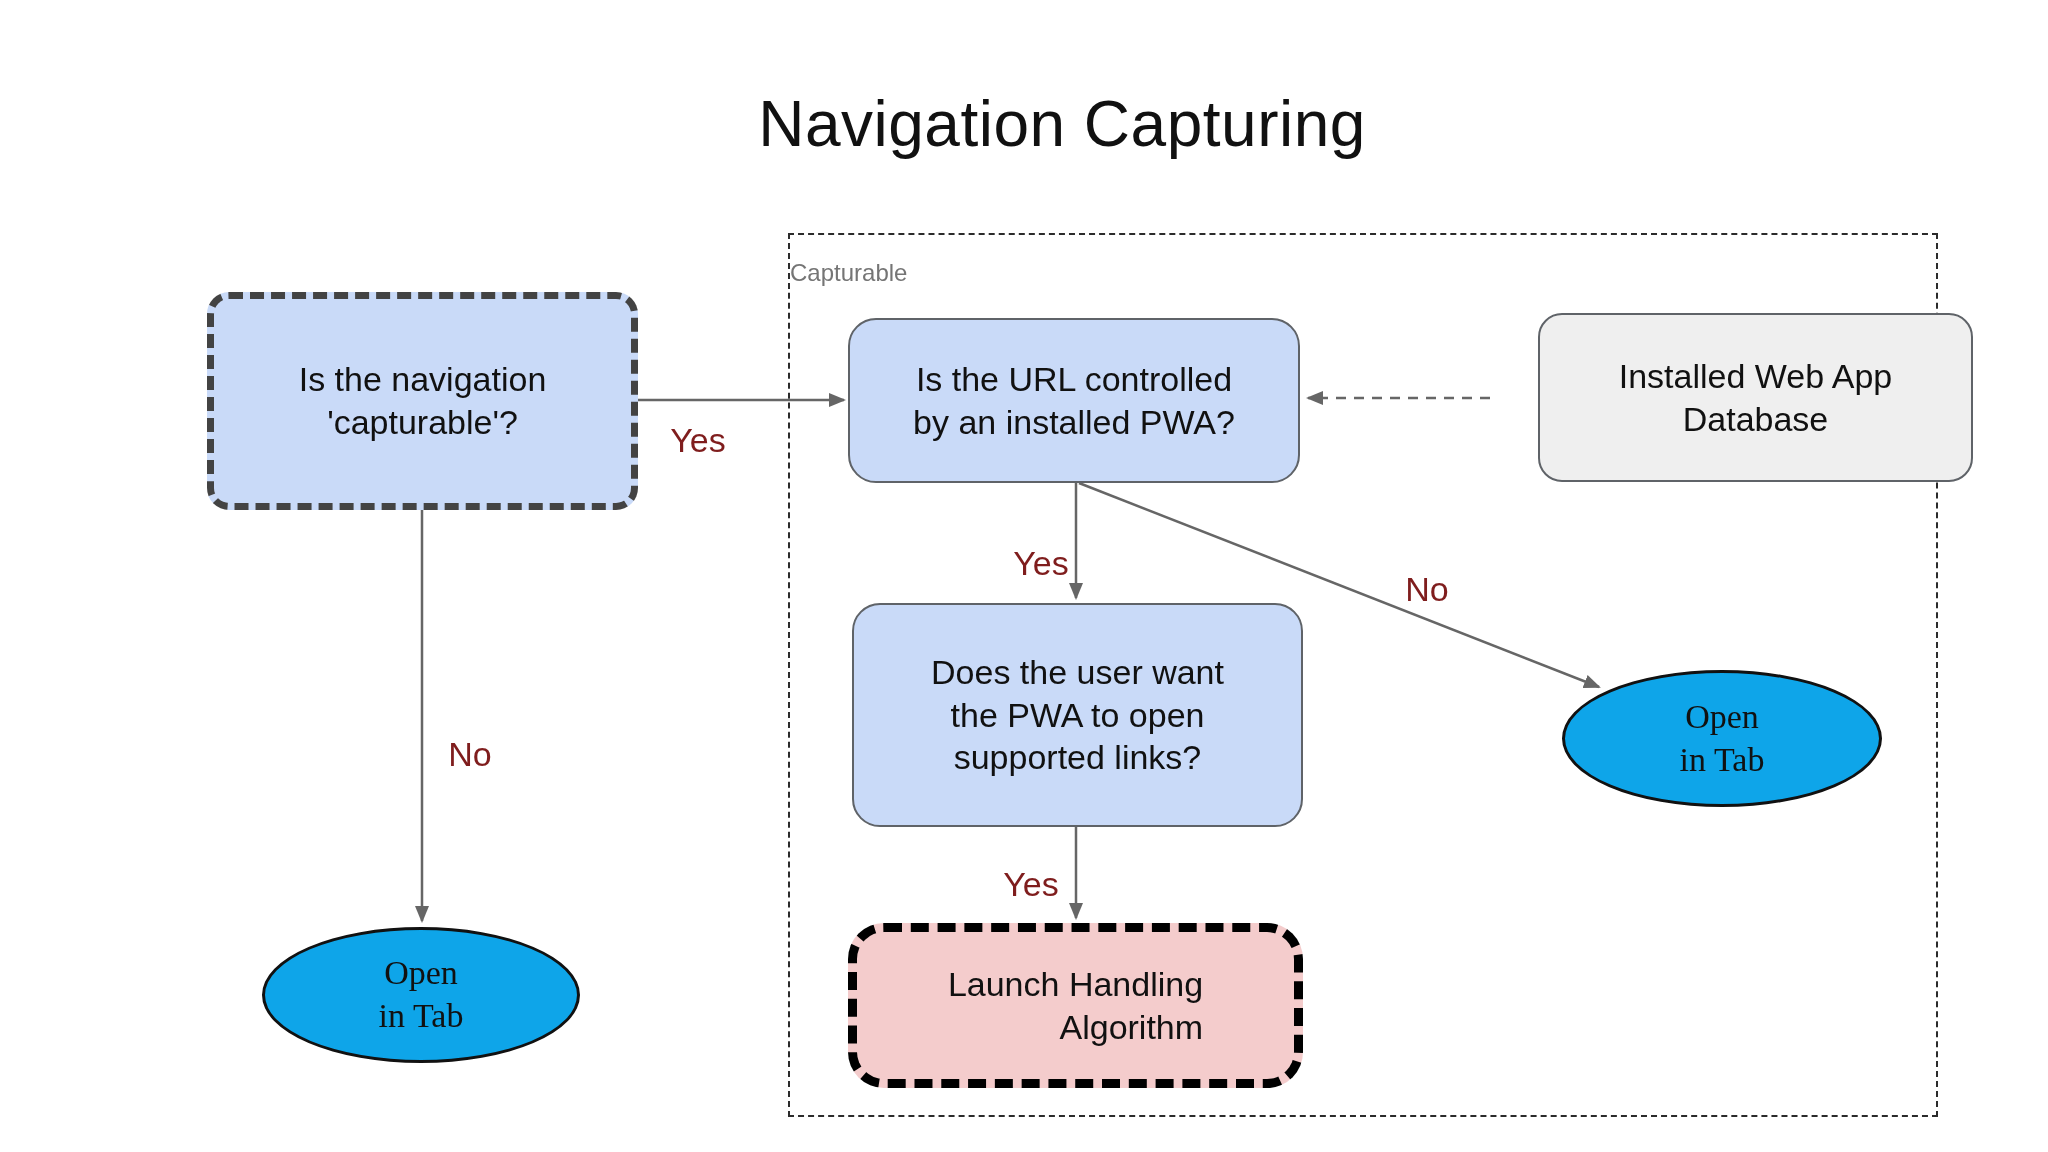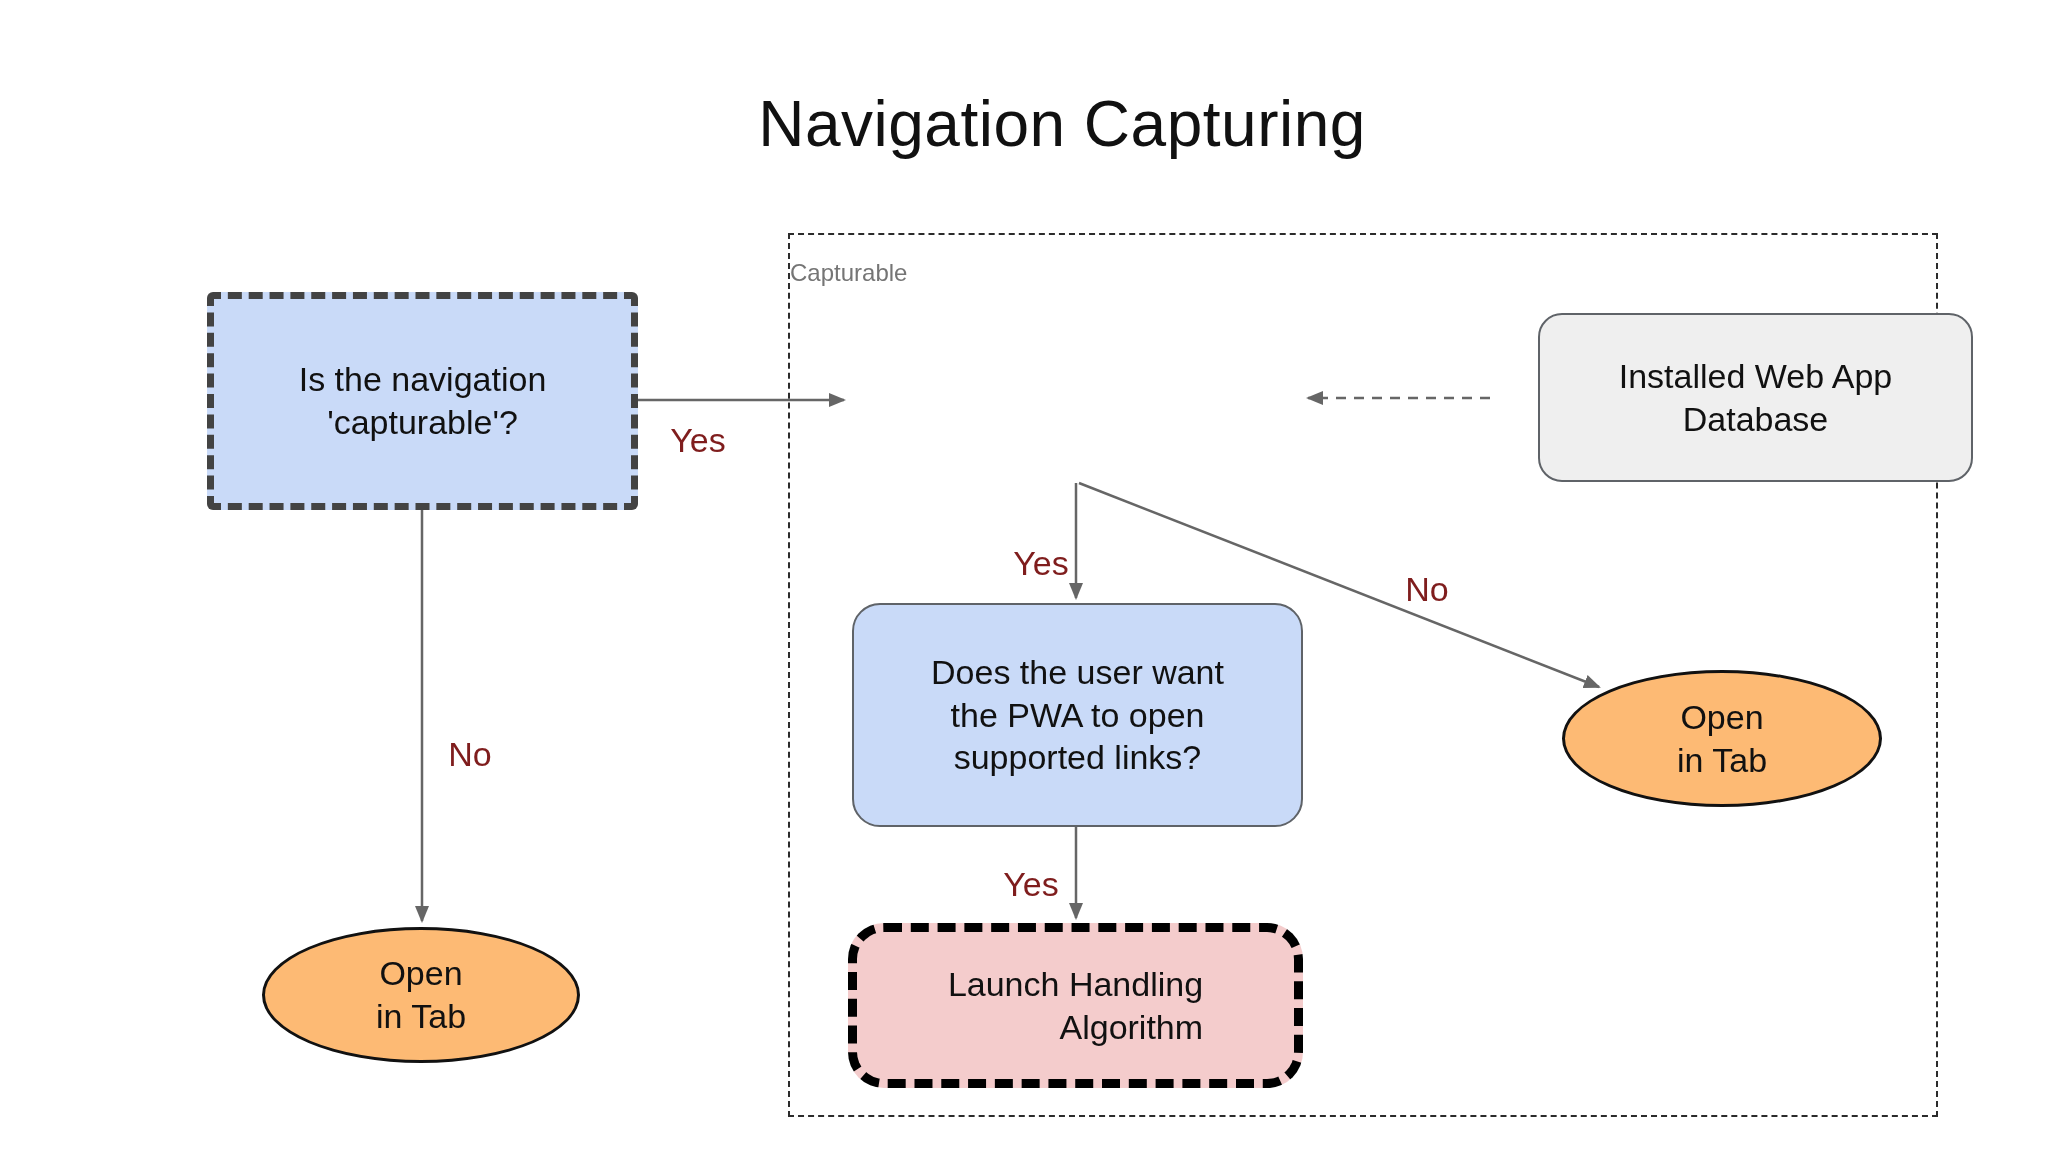--- a/index.html
+++ b/index.html
@@ -60,26 +60,26 @@
     box-sizing: border-box;
     z-index: 2;
     color: #111111;
     font-size: 34px;
     line-height: 1.26;
     white-space: pre-line;
   }
   .fill-blue  { background: #c9daf8; }
   .fill-gray  { background: #efefef; }
   .fill-red   { background: #f4cccc; }
-  .fill-green { background: #fdba74; }
+  .fill-green { background: #0ea5e9; font-family: Liberation Serif, serif; }
 
   .node-capturable-q {
     left: 207px; top: 292px; width: 431px; height: 218px;
     border: 7px dashed #434343;
-    border-radius: 6px;
+    border-radius: 22px;
   }
   .node-url-q {
     left: 848px; top: 318px; width: 452px; height: 165px;
     border: 2px solid #5f6368;
     border-radius: 28px;
   }
   .node-db {
     left: 1490px; top: 313px; width: 435px; height: 169px;
     border: 2px solid #5f6368;
     border-radius: 24px;
@@ -140,20 +140,24 @@
     <line x1="1079" y1="483" x2="1599" y2="687" stroke="#666666" stroke-width="2.5" marker-end="url(#ah)"></line>
     <line x1="1076" y1="815" x2="1076" y2="918" stroke="#666666" stroke-width="2.5" marker-end="url(#ah)"></line>
     <line x1="1490" y1="398" x2="1308" y2="398" stroke="#666666" stroke-width="2.5" stroke-dasharray="10 8" marker-end="url(#ah)"></line>
   </svg>
 
   <div class="node node-capturable-q fill-blue">
     <span>Is the navigation
 'capturable'?</span>
   </div>
 
+  <div class="node node-url-q fill-blue">
+    <span>Is the URL controlled
+by an installed PWA?</span>
+  </div>
 
   <div class="node node-db fill-gray">
     <span>Installed Web App
 Database</span>
   </div>
 
   <div class="node node-user-q fill-blue">
     <span>Does the user want
 the PWA to open
 supported links?</span>

